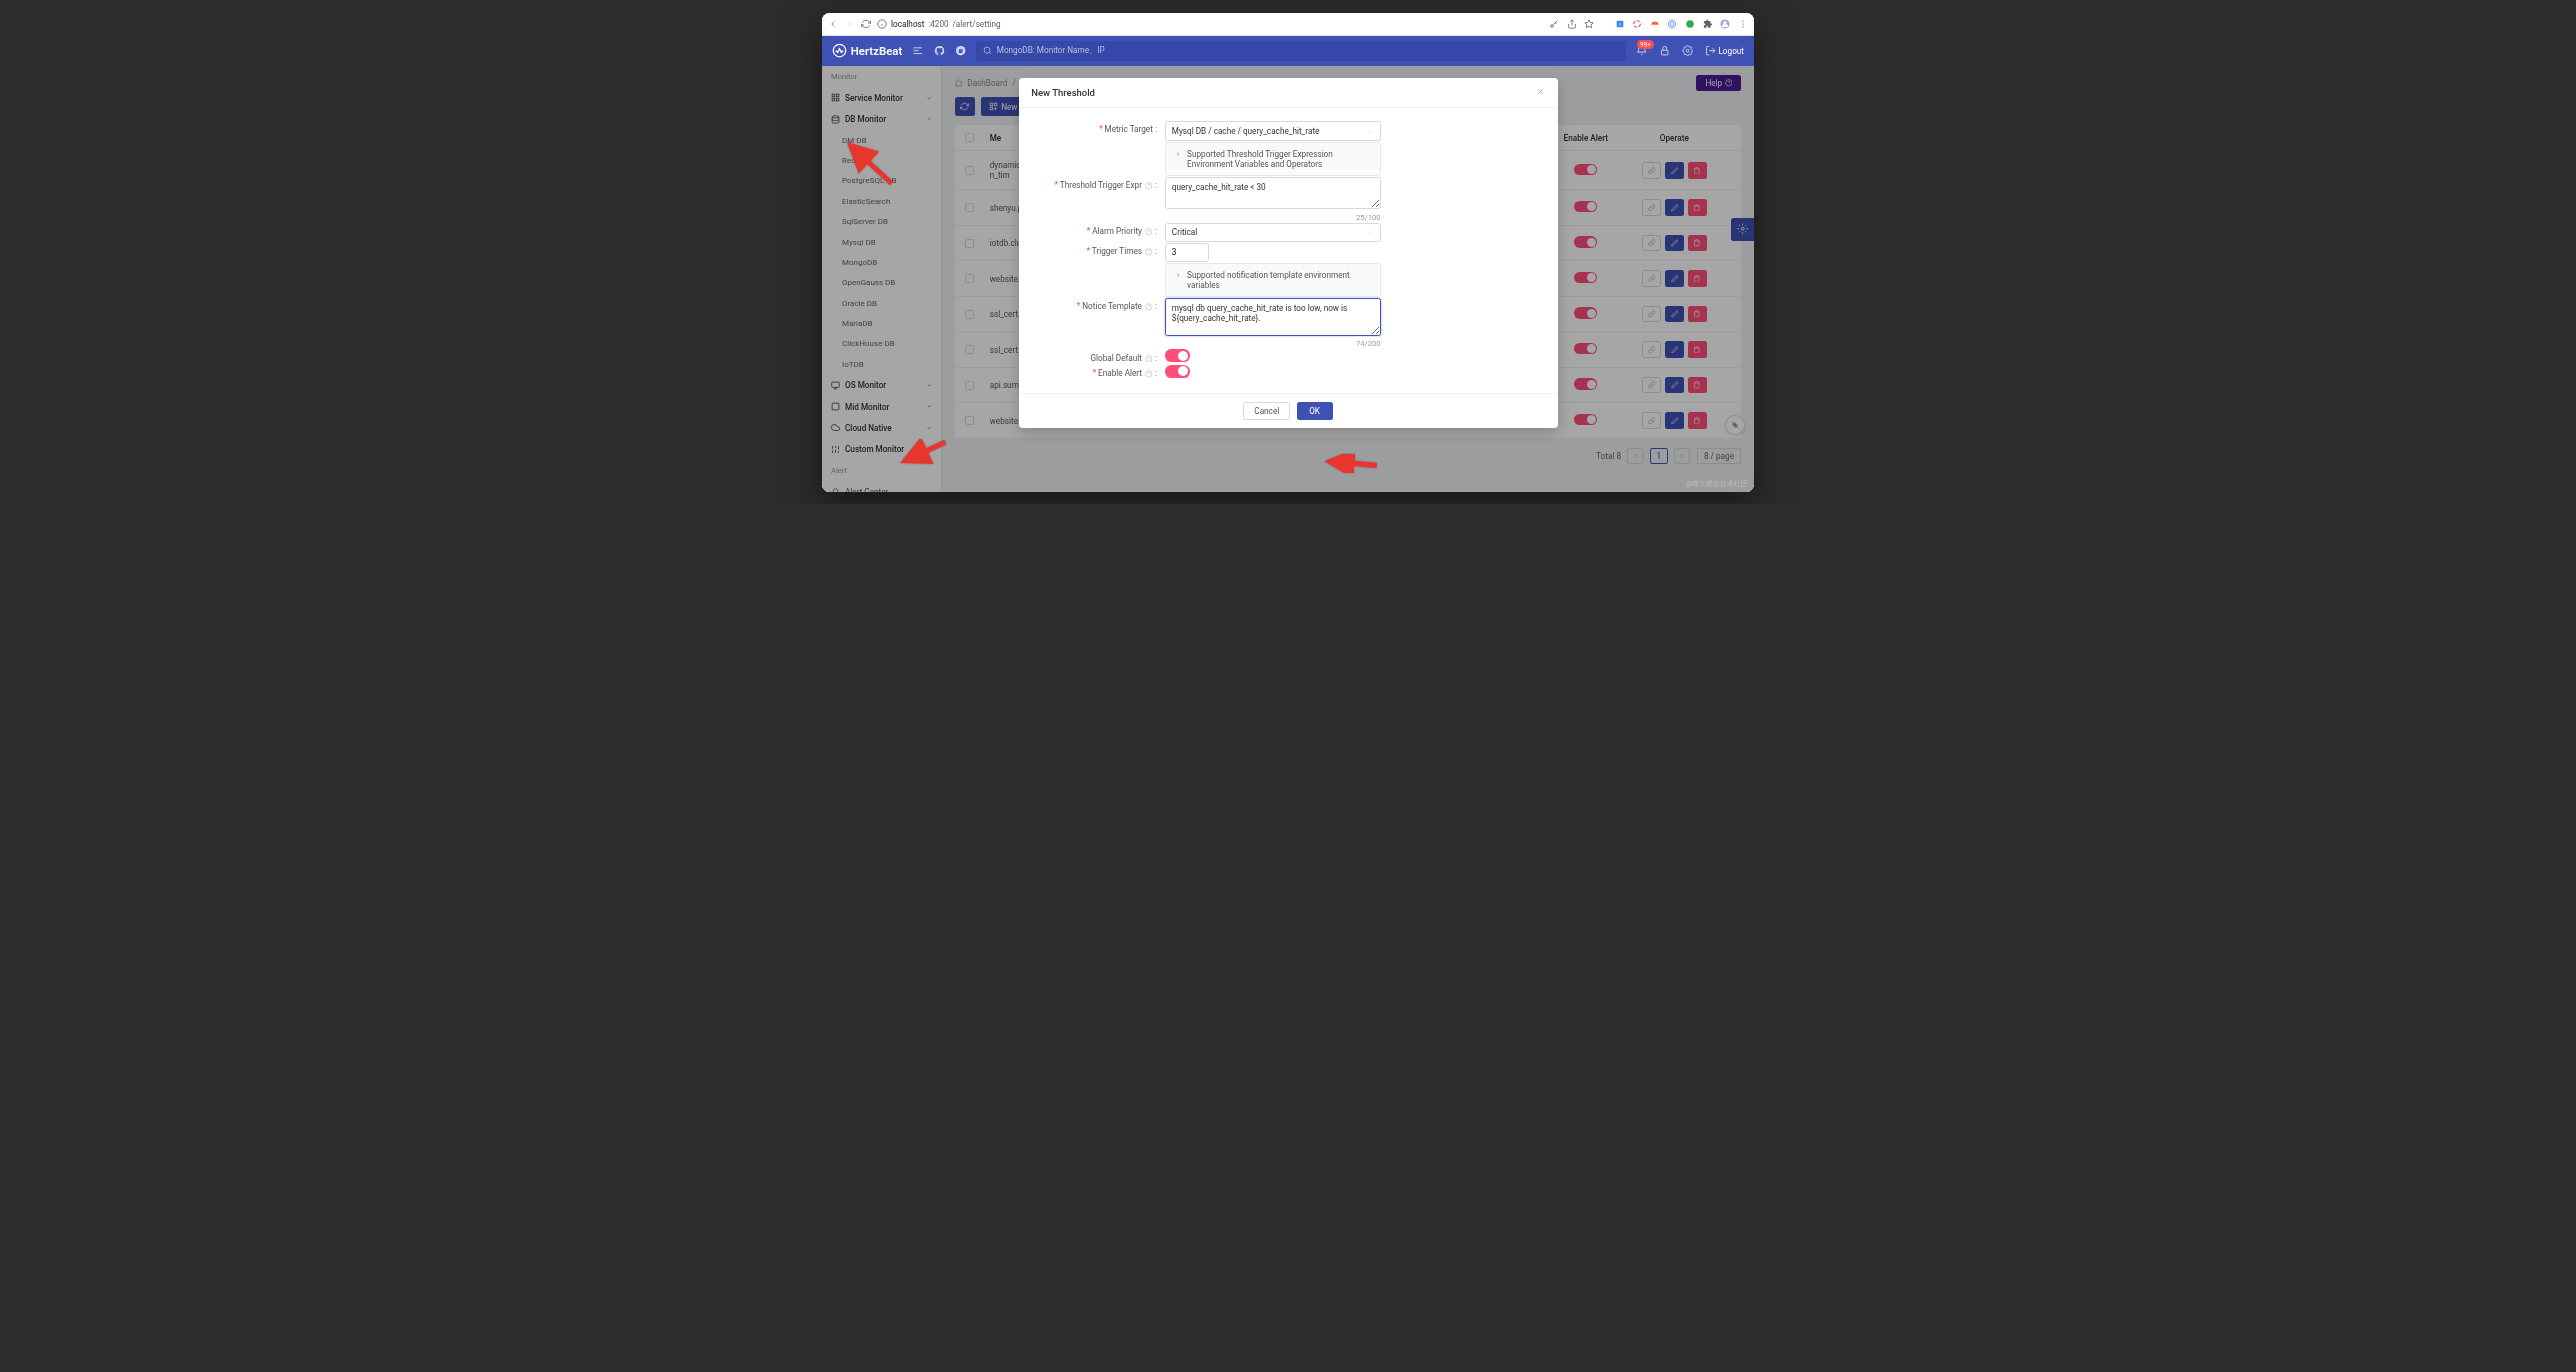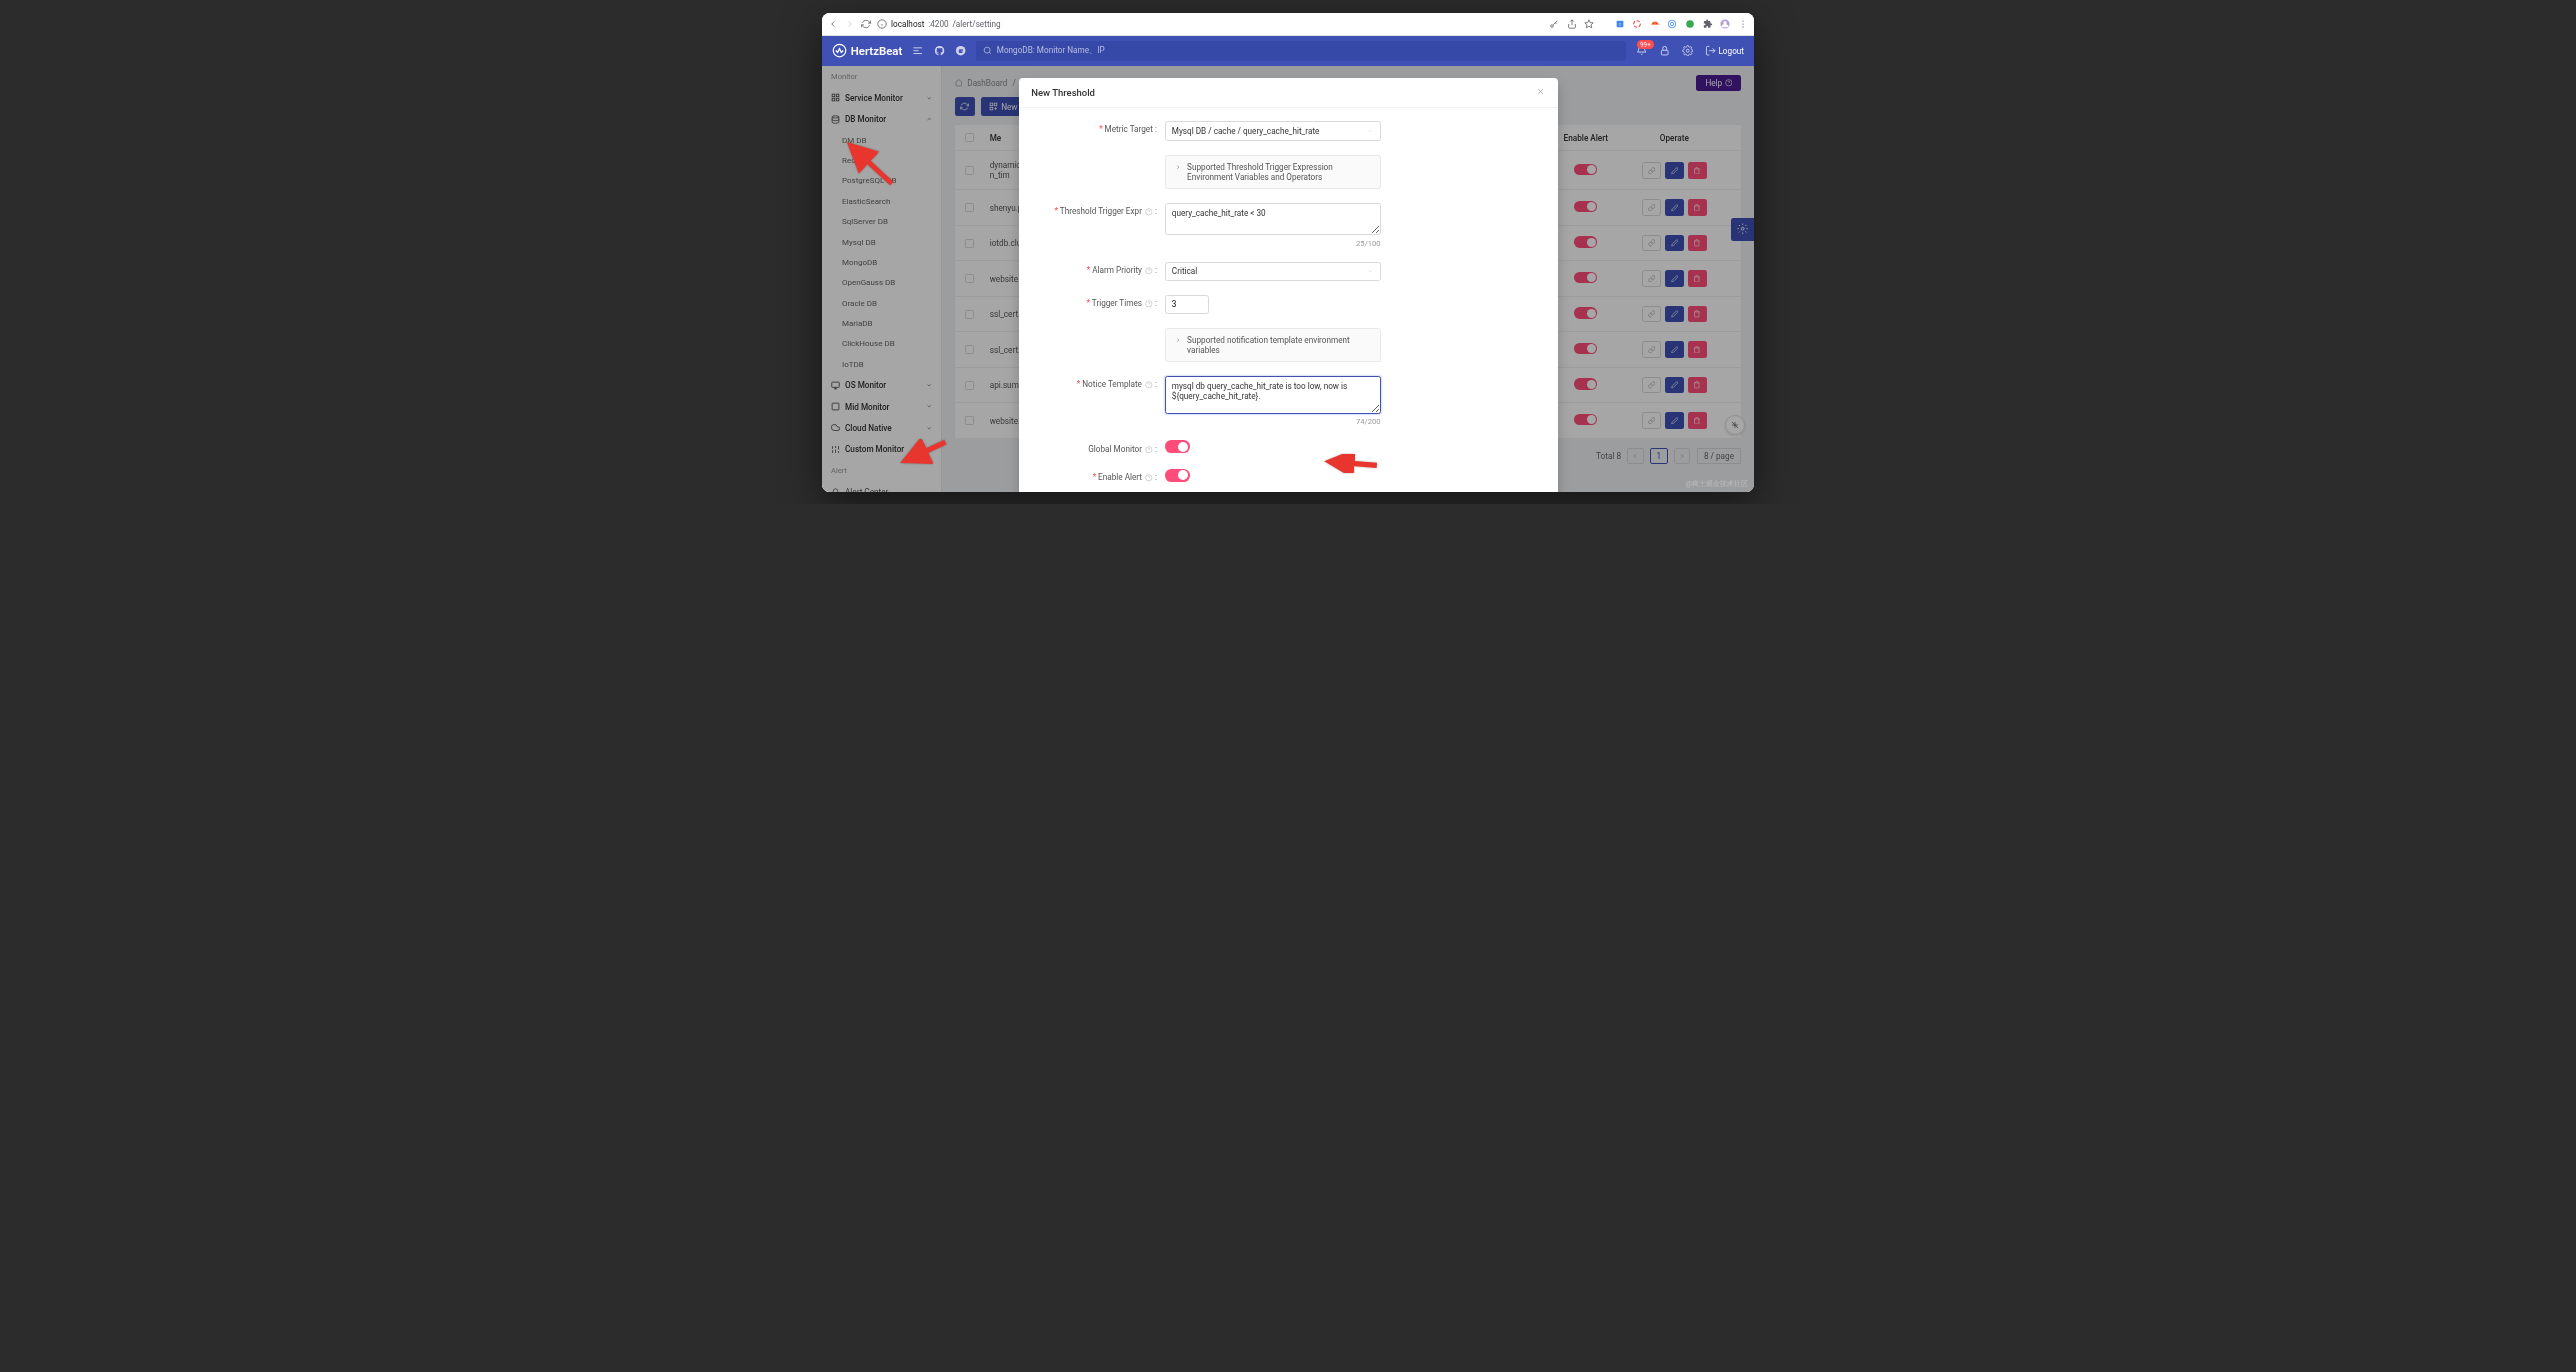--- a/index.html
+++ b/index.html
@@ -70,21 +70,21 @@
 .page-num{border:0.6px solid #3f51b5;color:#3f51b5;padding:1.9px 5.7px;border-radius:1.9px}
 .page-nav{border:0.6px solid #d9d9d9;color:#ccc;padding:1.9px 5px;border-radius:1.9px}
 .page-size{border:0.6px solid #d9d9d9;padding:1.9px 6.3px;border-radius:0;display:flex;align-items:center;gap:3.8px}
 
 .overlay{position:absolute;inset:0;background:rgba(0,0,0,0.35);display:flex;justify-content:center;align-items:flex-start;padding-top:12.7px}
 .modal{width:539px;background:#fff;border-radius:3.8px;box-shadow:0 5px 15px rgba(0,0,0,0.2)}
 .modal-head{padding:9px 12.7px;border-bottom:0.6px solid #f0f0f0;display:flex;align-items:flex-start}
 .modal-title{font-size:9.5px;font-weight:500;color:#333}
 .modal-close{margin-left:auto;color:#999;cursor:pointer;font-size:9.5px}
 .modal-body{padding:12.7px 19px}
-.form-row{display:flex;align-items:flex-start;margin-bottom:14px}
+.form-row{display:flex;align-items:flex-start;margin-bottom:1px}
 .form-label{width:127px;text-align:right;padding-right:7.6px;font-size:8.2px;color:#555;padding-top:3.2px}
 .req{color:#ff4d4f;margin-right:1.9px}
 .help-ico{width:7.6px;height:7.6px;color:#bbb;margin-left:1.3px;vertical-align:middle;display:inline-block}
 .form-ctrl{flex:1;max-width:216px}
 .select{border:0.6px solid #d9d9d9;border-radius:2.5px;padding:3.8px 6.3px;font-size:8.2px;display:flex;align-items:center;justify-content:space-between;color:#333}
 .textarea{width:100%;border:0.6px solid #d9d9d9;border-radius:2.5px;padding:3.8px 6.3px;font-size:8.2px;color:#333;resize:vertical;font-family:inherit;min-height:32px}
 .textarea.focused{border-color:#3f51b5;box-shadow:0 0 0 1.3px rgba(63,81,181,0.15)}
 .counter{font-size:7.6px;color:#999;text-align:right;margin-top:1.3px}
 .input-num{border:0.6px solid #d9d9d9;border-radius:2.5px;padding:3.2px 6.3px;font-size:8.2px;width:44px}
 .expand-box{border:0.6px solid #e8e8e8;background:#fafafa;border-radius:2.5px;padding:6.3px 9px;font-size:8.2px;color:#555;display:flex;align-items:flex-start;gap:6.3px}
@@ -716,21 +716,21 @@
                     <path d="M9.09 9a3 3 0 015.83 1c0 2-3 3-3 3M12 17h.01"></path>
                   </svg> :
               </div>
               <div class="form-ctrl">
                 <textarea class="textarea focused" style="min-height: 38px;">mysql db query_cache_hit_rate is too low, now is ${query_cache_hit_rate}.</textarea>
                 <div class="counter">74/200</div>
               </div>
             </div>
 
             <div class="form-row">
-              <div class="form-label"><span>Global Monitor</span>
+              <div class="form-label"><span>Global Default</span>
                 <svg class="help-ico" viewBox="0 0 24 24" fill="none" stroke="currentColor" stroke-width="2">
                     <circle cx="12" cy="12" r="10"></circle>
                     <path d="M9.09 9a3 3 0 015.83 1c0 2-3 3-3 3M12 17h.01"></path>
                   </svg> :
               </div>
               <div class="form-ctrl"><span class="form-switch"></span></div>
             </div>
 
             <div class="form-row">
               <div class="form-label"><span class="req">*</span><span>Enable Alert</span>

